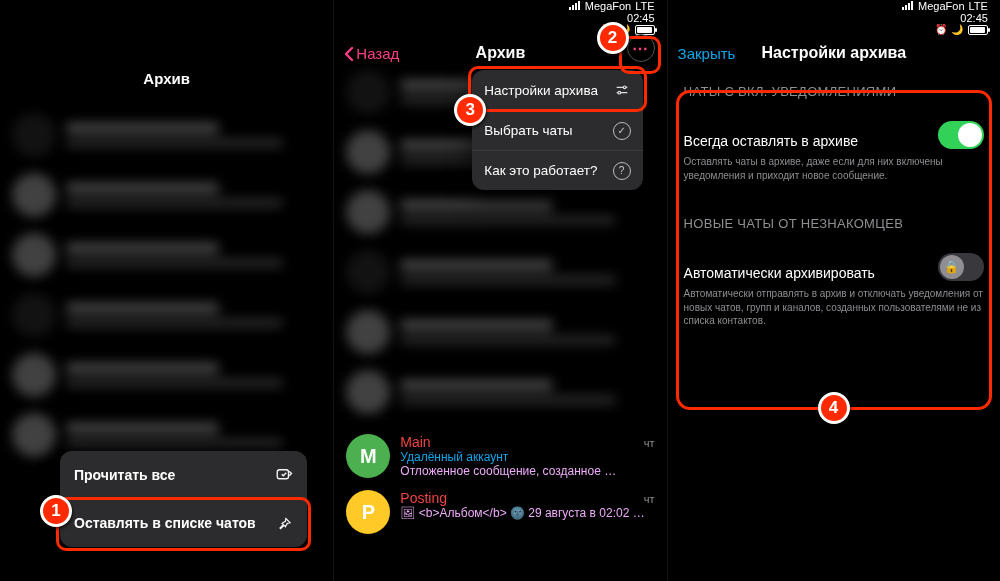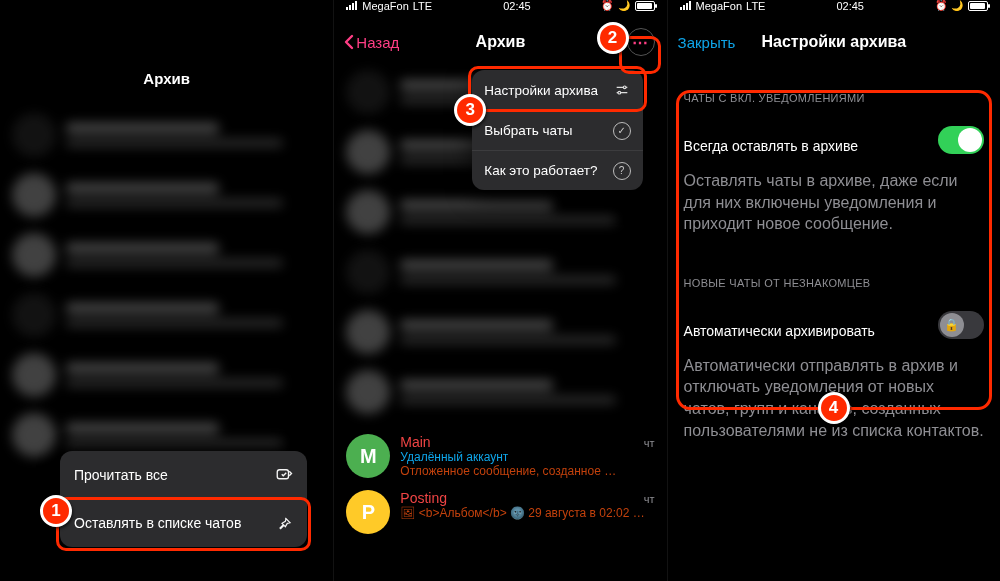--- a/index.html
+++ b/index.html
@@ -17,39 +17,39 @@
     position: relative;
     width: 333.3px;
     height: 100%;
     background: #000;
     overflow: hidden;
   }
   .screen + .screen { border-left: 1px solid rgba(30,30,30,.6); }
 
   
   .statusbar {
-    display: flex; align-items: flex-start; justify-content: space-between;
-    height: 22px; padding: 0 12px; font-size: 11px; color: #fff;
+    display: flex; align-items: flex-end; justify-content: space-between;
+    height: 22px; padding: 0 12px; font-size: 11px; color: #fff; flex-direction: column;
   }
   .sb-left, .sb-right { display: flex; align-items: center; gap: 4px; }
   .sb-bars span { display:inline-block; width:2px; background:#fff; margin-right:1px; }
   .sb-bars span:nth-child(1){height:3px}
   .sb-bars span:nth-child(2){height:5px}
   .sb-bars span:nth-child(3){height:7px}
   .sb-bars span:nth-child(4){height:9px}
   .sb-batt { display:inline-flex; align-items:center; gap:2px;}
   .sb-batt .shell{width:20px;height:10px;border:1px solid #fff;border-radius:2px;position:relative;}
   .sb-batt .shell::after{content:"";position:absolute;right:-3px;top:2px;width:2px;height:4px;background:#fff;border-radius:1px;}
   .sb-batt .fill{position:absolute;left:1px;top:1px;bottom:1px;width:85%;background:#fff;border-radius:1px;}
   .moon{font-size:10px}
   .alarm{font-size:10px}
 
   
   .navbar {
-    display:flex; align-items:center; justify-content:center;
+    display:flex; align-items:flex-end; justify-content:center;
     height:40px; position:relative; font-size:16px; font-weight:600;
   }
   .nav-left { position:absolute; left:10px; display:flex; align-items:center; gap:2px; color:#ff3e85; font-size:15px; font-weight:400;}
   .nav-right { position:absolute; right:12px; display:flex; align-items:center; }
   .nav-title-s1 { text-align:center; font-size:15px; font-weight:600; padding-top:70px; }
 
   .more-btn {
     width:28px;height:28px;border:1px solid #555;border-radius:50%;
     display:flex;align-items:center;justify-content:center;color:#ff3e85;font-size:16px;letter-spacing:1px;
   }
@@ -64,21 +64,21 @@
   .blurchat .lines{flex:1}
   .blurchat .l1{height:10px;background:#888;border-radius:4px;width:60%;margin-bottom:6px}
   .blurchat .l2{height:8px;background:#555;border-radius:4px;width:85%}
 
   
   .ctx1 {
     position:absolute; left:60px; right:26px; bottom:34px;
     background:#2c2c2e; border-radius:12px; overflow:hidden;
     box-shadow:0 4px 20px rgba(0,0,0,.6);
   }
-  .ctx1 .row{display:flex;align-items:center;justify-content:space-between;height:48px;padding:17px 14px;font-size:14px;}
+  .ctx1 .row{display:flex;align-items:center;justify-content:space-between;height:48px;padding:17px 14px;font-size:14px;font-weight:bold;}
   .ctx1 .row + .row{border-top:1px solid rgba(255,255,255,.08);}
   .ctx1 .ico{width:18px;height:18px;display:flex;align-items:center;justify-content:center;opacity:.95}
 
   
   .ctx2 {
     position:absolute; left:138px; right:24px; top:70px;
     background:#2c2c2e; border-radius:12px; overflow:hidden;
     box-shadow:0 6px 24px rgba(0,0,0,.7);
   }
   .ctx2 .row{display:flex;align-items:center;justify-content:space-between;height:40px;padding:0 12px;font-size:13.5px}
@@ -87,28 +87,28 @@
   .ctx2 .ico.sliders{border:none}
 
   
   .chatrow { display:flex; gap:10px; padding:6px 12px; }
   .chatrow .ava{width:44px;height:44px;border-radius:50%;display:flex;align-items:center;justify-content:center;font-size:20px;font-weight:600;color:#fff}
   .chatrow .meta{flex:1;min-width:0}
   .chatrow .top{display:flex;justify-content:space-between;align-items:baseline}
   .chatrow .name{font-size:14px;color:#ef4444}
   .chatrow .time{font-size:11px;color:#8e8e93}
   .chatrow .sub{font-size:12px;color:#0ea5e9}
-  .chatrow .msg{font-size:12px;color:#c2410c;white-space:nowrap;overflow:hidden;text-overflow:ellipsis}
+  .chatrow .msg{font-size:12px;color:#f0abfc;white-space:nowrap;overflow:hidden;text-overflow:ellipsis}
 
   
   .s3-body{padding:14px 16px}
-  .section-label{font-size:11px;color:#8e8e93;letter-spacing:.3px;margin:16px 0 6px;text-transform:uppercase}
+  .section-label{font-size:13px;color:#8e8e93;letter-spacing:.3px;margin:8px 0 6px;text-transform:uppercase}
   .setting-row{display:flex;align-items:flex-end;justify-content:space-between;background:#1c1c1e;border-radius:10px;height:44px;padding:0 12px;font-size:14px}
   .setting-row.trans{background:transparent;padding:0}
-  .desc{font-size:16px;color:#8e8e93;margin-top:16px;line-height:1.35}
+  .desc{font-size:10px;color:#8e8e93;margin-top:6px;line-height:1.35}
   .toggle{width:46px;height:28px;border-radius:14px;position:relative}
   .toggle.on{background:#32d158}
   .toggle.on .knob{position:absolute;right:2px;top:2px;width:24px;height:24px;border-radius:50%;background:#fff}
   .toggle.off{background:#39393d}
   .toggle.off .knob{position:absolute;left:2px;top:2px;width:24px;height:24px;border-radius:50%;background:#8e8e93;display:flex;align-items:center;justify-content:center;color:#1c1c1e;font-size:12px}
 
   
   .callout{position:absolute;width:32px;height:32px;border-radius:50%;background:#ff2a00;border:3px solid #fff;display:flex;align-items:center;justify-content:center;font-weight:800;font-size:17px;color:#fff;z-index:80;box-shadow:1px 2px 3px rgba(0,0,0,.6)}
 
   

